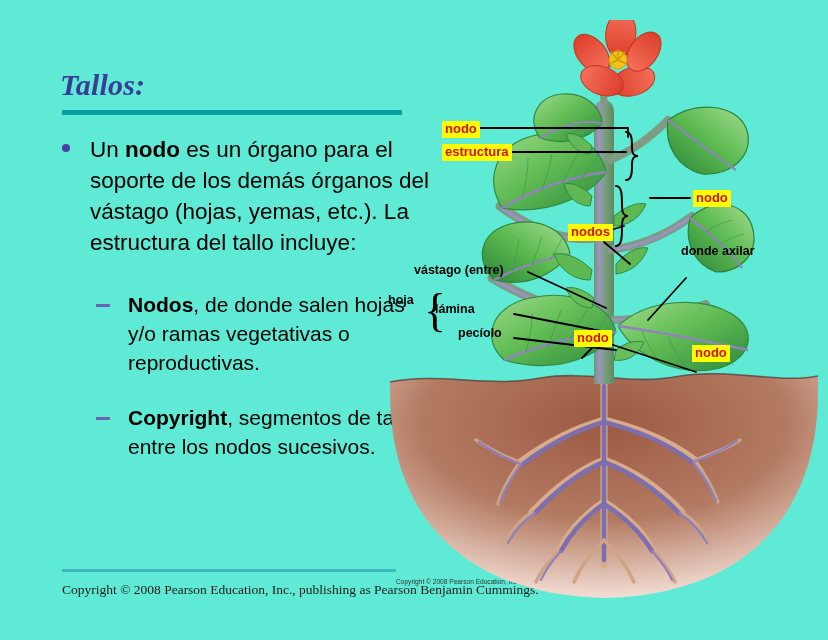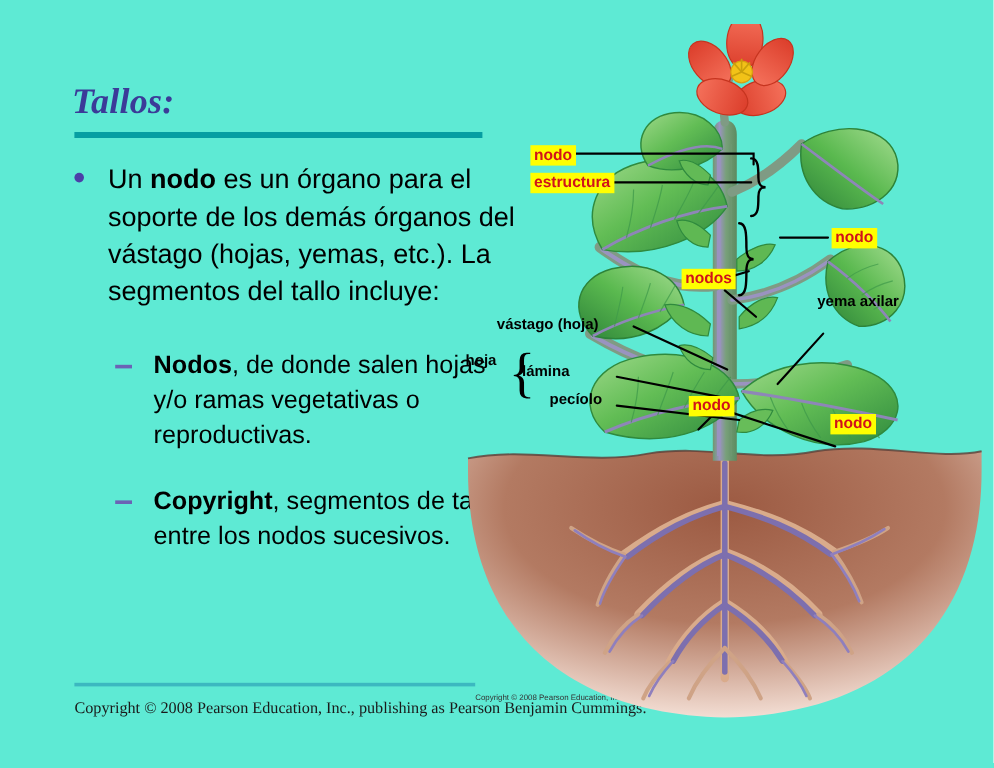--- a/index.html
+++ b/index.html
@@ -159,21 +159,21 @@
 
 <div id="slide">
 
   <div id="slide-title">Tallos:</div>
   <div class="divider-top"></div>
 
   <div id="body-text">
 
     <div class="bullet-row">
       <span class="bullet-marker"></span>
-      <span class="bullet-text"><span>Un </span><b>nodo</b><span> es un órgano para el soporte de los demás órganos del vástago (hojas, yemas, etc.).  La segmentos del tallo incluye:</span></span>
+      <span class="bullet-text"><span>Un </span><b>nodo</b><span> es un órgano para el soporte de los demás órganos del vástago (hojas, yemas, etc.).  La estructura del tallo incluye:</span></span>
     </div>
 
     <div class="sub-list">
 
       <div class="sub-row">
         <span class="dash-marker"></span>
         <span class="sub-text"><b>Nodos</b><span>, de donde salen hojas y/o ramas vegetativas o reproductivas.</span></span>
       </div>
 
       <div class="sub-row">
@@ -407,22 +407,22 @@
         <path d="M222,318 L202,338"></path>
 
         <path d="M224,322 L316,352"></path>
       </g>
     </svg>
 
     <div class="lbl lbl-hl" style="left:62px; top:101px;">nodo</div>
     <div class="lbl lbl-hl" style="left:62px; top:124px;">estructura</div>
     <div class="lbl lbl-hl" style="left:313px; top:170px;">nodo</div>
     <div class="lbl lbl-hl" style="left:188px; top:204px;">nodos</div>
-    <div class="lbl lbl-plain" style="left:34px; top:244px;">vástago (hoja)</div>
-    <div class="lbl lbl-plain" style="left:301px; top:225px;">yema axilar</div>
+    <div class="lbl lbl-plain" style="left:34px; top:244px;">vástago (entre)</div>
+    <div class="lbl lbl-plain" style="left:301px; top:225px;">donde axilar</div>
     <div class="lbl lbl-plain" style="left:8px; top:274px;">hoja</div>
     <div class="brace" style="left:44px; top:268px; font-size:46px; line-height:46px;">{</div>
     <div class="lbl lbl-plain" style="left:55px; top:283px;">lámina</div>
     <div class="lbl lbl-plain" style="left:62px; top:307px;margin-left:16px;">pecíolo</div>
     <div class="lbl lbl-hl" style="left:194px; top:310px;">nodo</div>
     <div class="lbl lbl-hl" style="left:312px; top:325px;">nodo</div>
   </div>
 
 </div>
 

